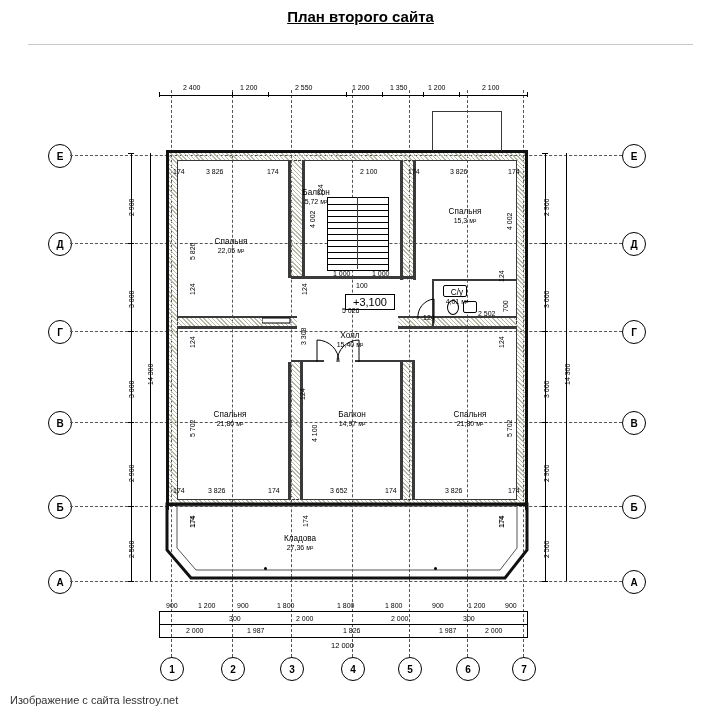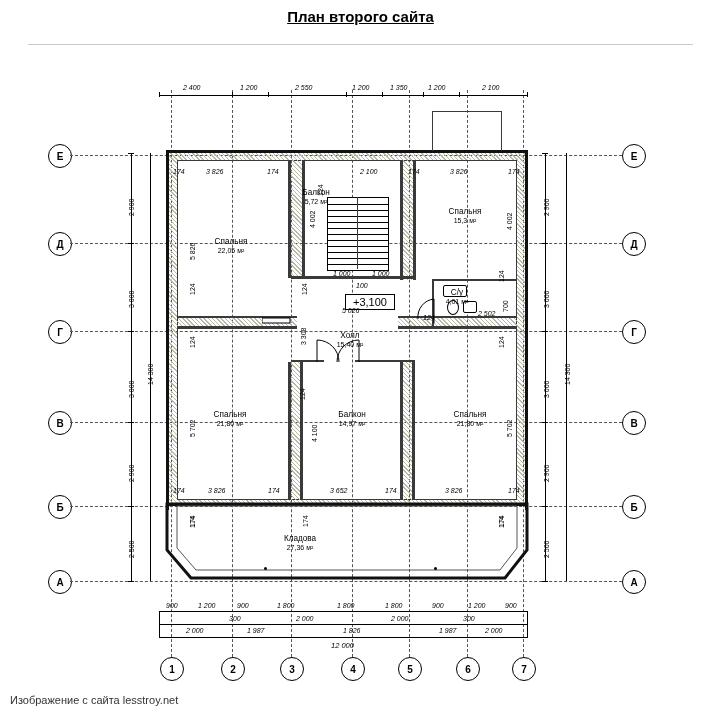--- a/index.html
+++ b/index.html
@@ -21,21 +21,21 @@
   .thin{position:absolute;background:#3a3a3a;}
   .dash-h{position:absolute;height:0;border-top:1px dashed #555;}
   .dash-v{position:absolute;width:0;border-left:1px dashed #555;}
 
   .bubble{
     position:absolute;width:22px;height:22px;border:1px solid #000;border-radius:50%;
     font-size:10px;font-weight:bold;display:flex;align-items:center;justify-content:center;
     background:#fff;color:#000;
   }
 
-  .dim{position:absolute;font-size:7px;color:#000;white-space:nowrap;font-style:italic;}
+  .dim{position:absolute;font-size:7px;color:#000;white-space:nowrap;}
   .dimv{position:absolute;font-size:7px;color:#000;white-space:nowrap;transform-origin:0 0;transform:rotate(-90deg);}
 
   .room{position:absolute;text-align:center;line-height:1.25;}
   .room .nm{font-size:8.2px;color:#000;}
   .room .ar{font-size:7px;color:#000;}
 
   .lvl{
     position:absolute;border:1px solid #000;background:#fff;
     font-size:11px;padding:1px 7px;color:#000;
   }

